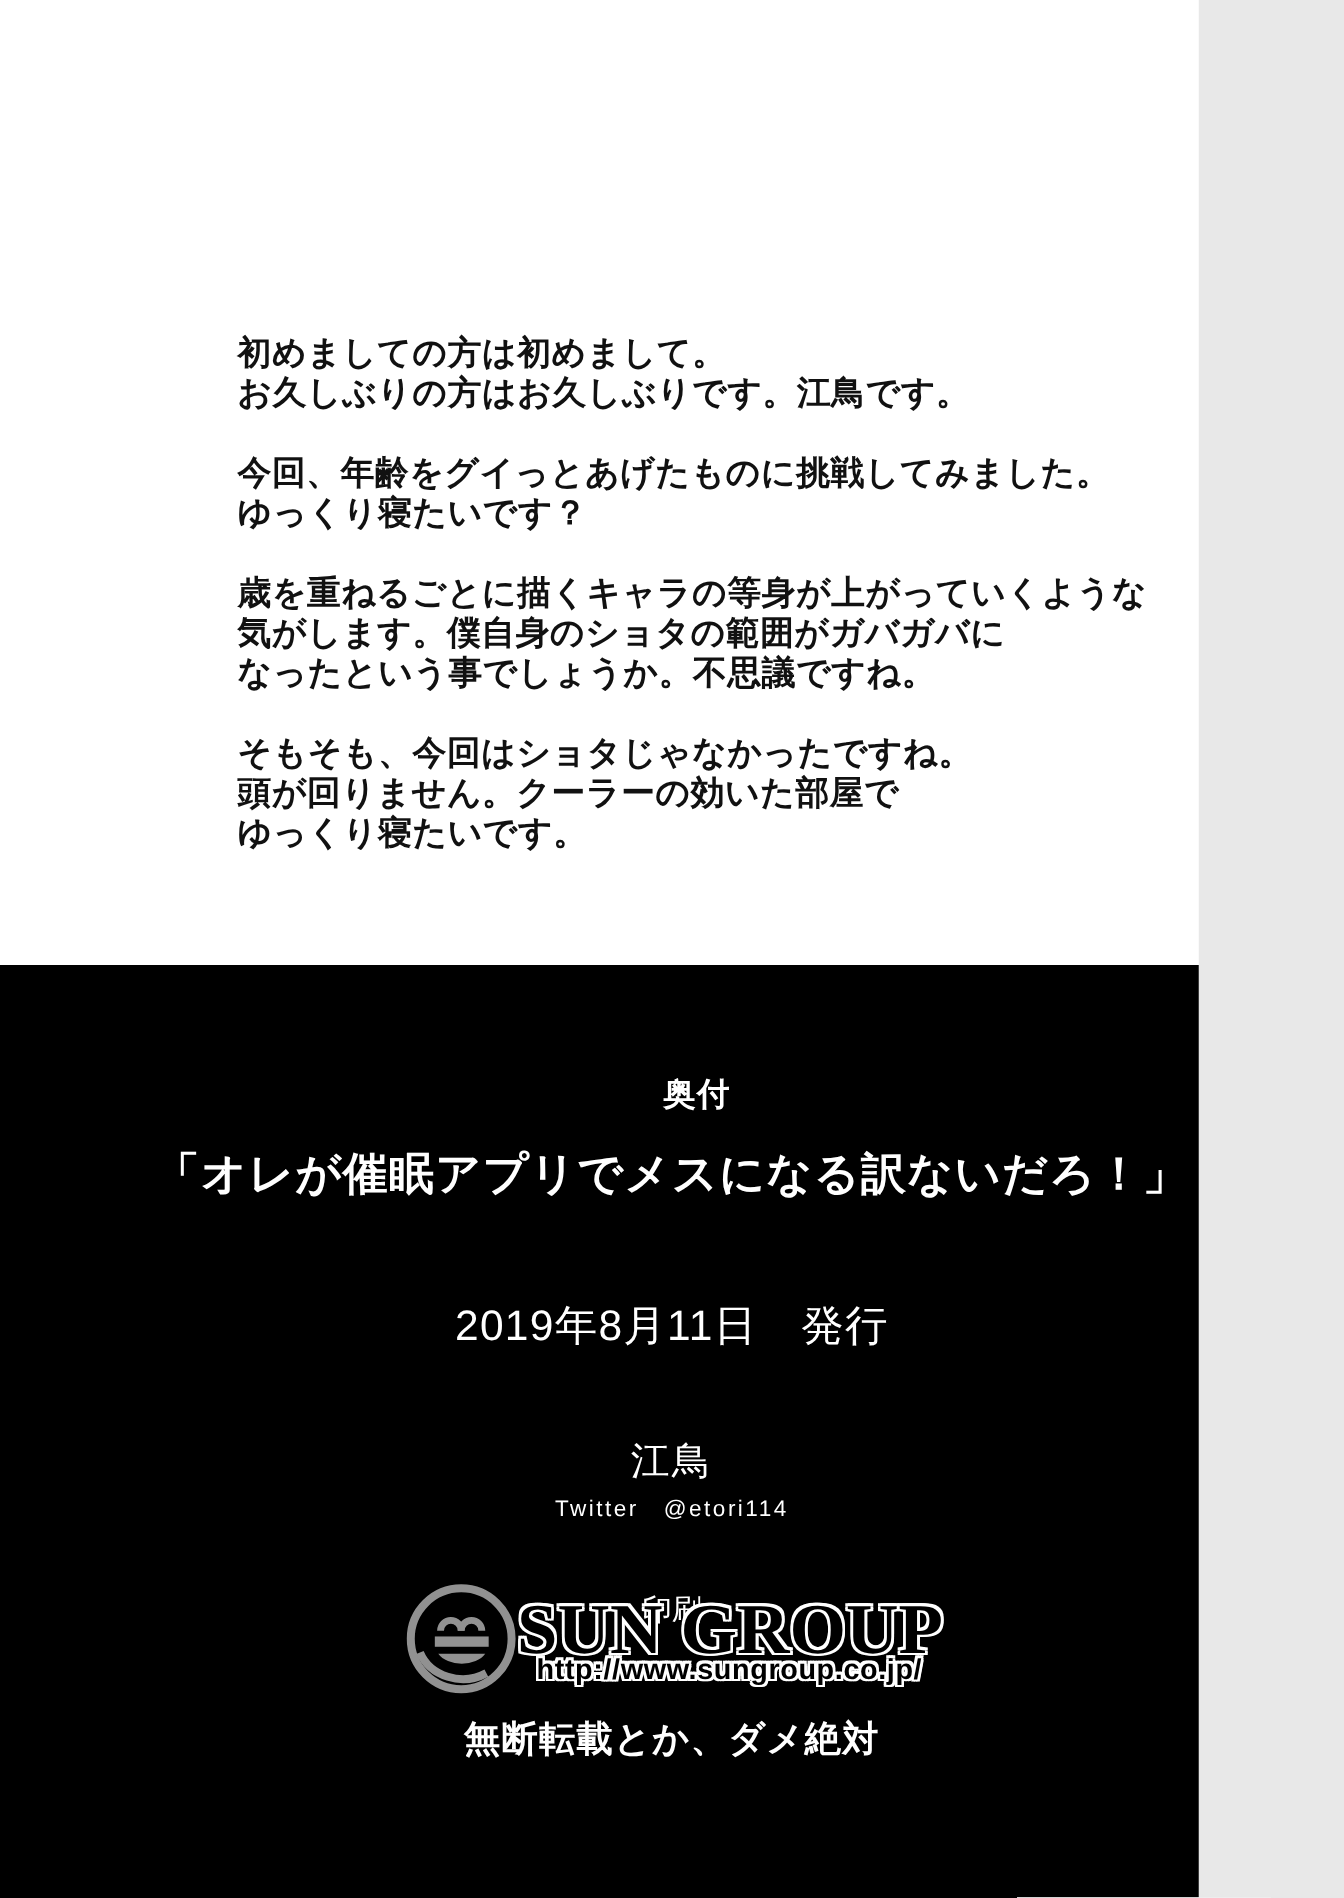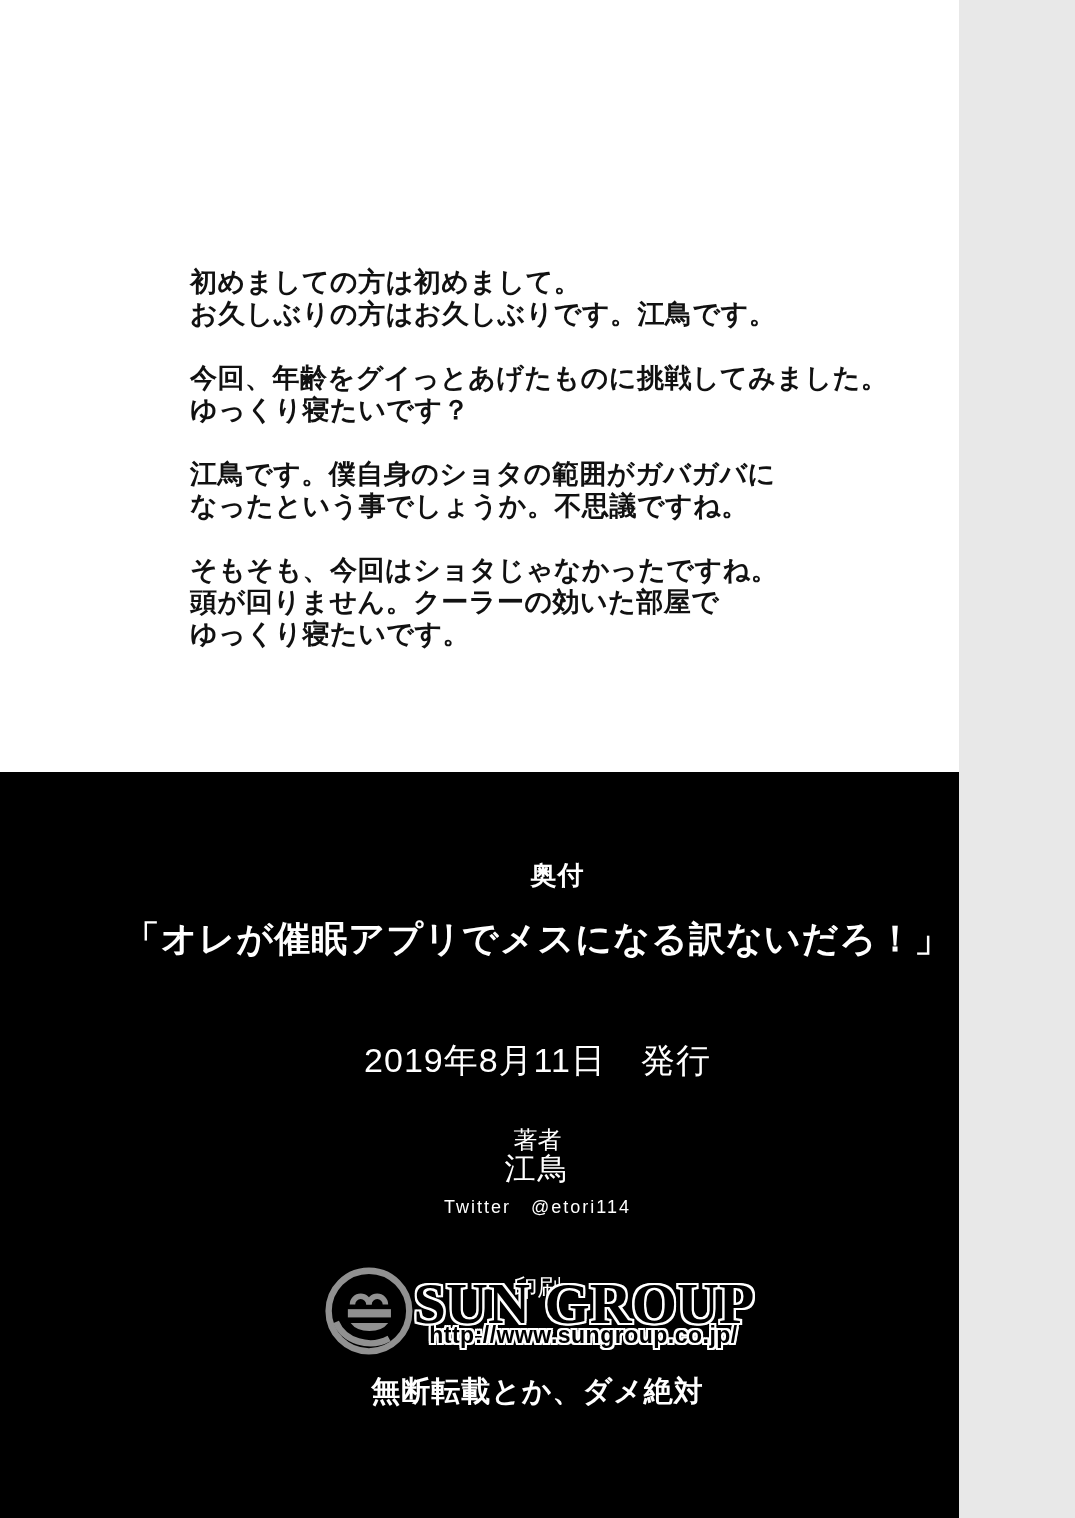--- a/index.html
+++ b/index.html
@@ -67,39 +67,39 @@
   <section class="afterword">
     <div class="para">
       <div class="line">初めましての方は初めまして。</div>
       <div class="line">お久しぶりの方はお久しぶりです。江鳥です。</div>
     </div>
     <div class="para">
       <div class="line">今回、年齢をグイっとあげたものに挑戦してみました。</div>
       <div class="line">ゆっくり寝たいです？</div>
     </div>
     <div class="para">
-      <div class="line">江鳥です。僕自身のショタの範囲がガバガバに</div>
+      <div class="line">歳を重ねるごとに描くキャラの等身が上がっていくような</div>
+      <div class="line">気がします。僕自身のショタの範囲がガバガバに</div>
       <div class="line">なったという事でしょうか。不思議ですね。</div>
     </div>
     <div class="para">
       <div class="line">そもそも、今回はショタじゃなかったですね。</div>
       <div class="line">頭が回りません。クーラーの効いた部屋で</div>
       <div class="line">ゆっくり寝たいです。</div>
     </div>
   </section>
 
   <section class="colophon">
 
     <div class="c-center okuzuke">奥付</div>
 
     <div class="c-center book-title">「オレが催眠アプリでメスになる訳ないだろ！」</div>
 
     <div class="c-center pub-date">2019年8月11日　発行</div>
 
-    <div class="c-center author-label">著者</div>
     <div class="c-center author-name">江鳥</div>
     <div class="c-center twitter">Twitter　@etori114</div>
 
     <div class="c-center print-label">印刷</div>
 
     <div class="printer">
       <svg class="logo-mark" viewBox="0 0 96 96" aria-hidden="true">
         <circle cx="48" cy="48" r="44" fill="none" stroke="#919191" stroke-width="7"></circle>
         <path d="M30 41 a9 9 0 0 1 18 0" fill="none" stroke="#919191" stroke-width="6"></path>
         <path d="M48 41 a9 9 0 0 1 18 0" fill="none" stroke="#919191" stroke-width="6"></path>

